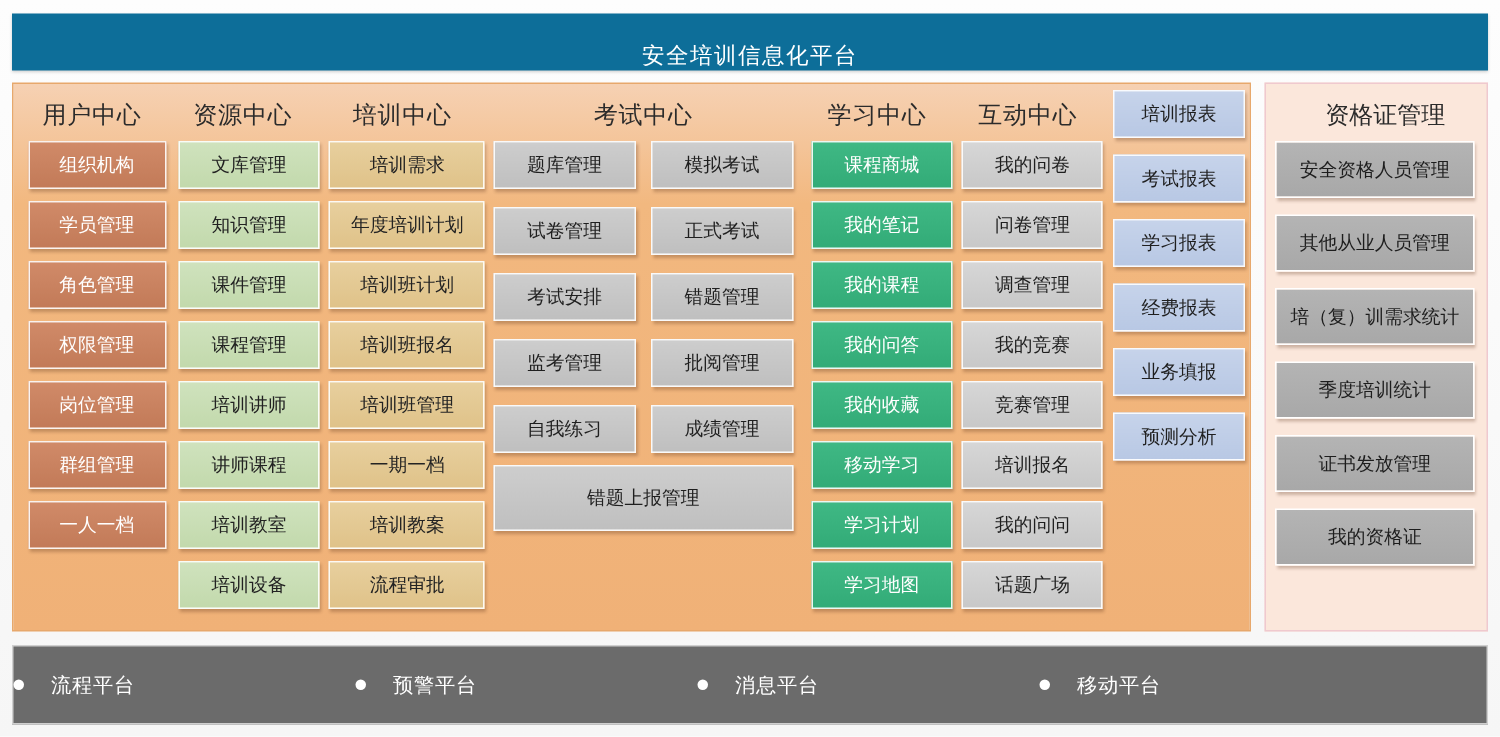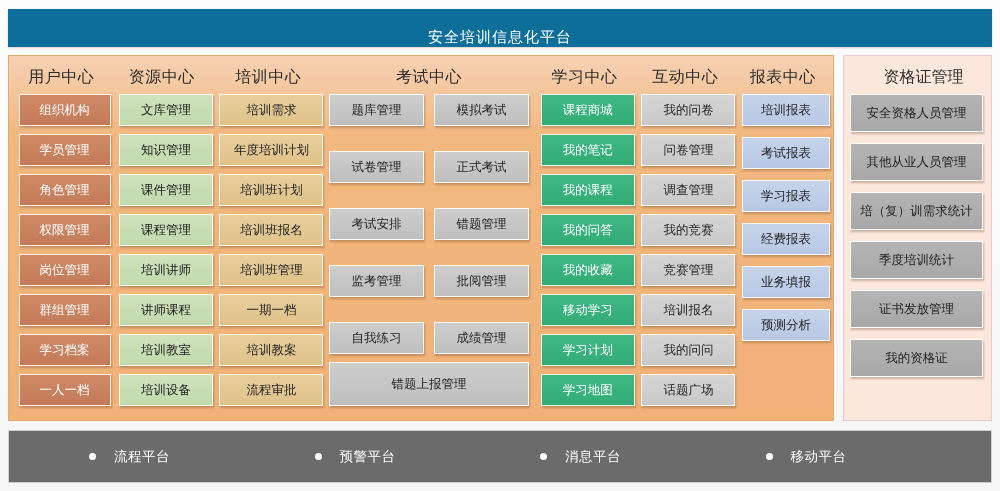--- a/index.html
+++ b/index.html
@@ -98,21 +98,21 @@
   
   .col-user   { width: 100px; }
   .col-user   .tile { width: 92px; }
   .col-res    { width: 104px; }
   .col-res    .tile { width: 94px; }
   .col-train  { width: 112px; }
   .col-train  .tile { width: 104px; }
 
   .col-exam   { width: 214px; }
   .exam-grid  { display: flex; gap: 10px; justify-content: center; width: 100%; }
-  .exam-sub   { display: flex; flex-direction: column; gap: 25px; }
+  .exam-sub   { display: flex; flex-direction: column; gap: 12px; }
   .exam-sub .tile { width: 95px; }
   .exam-wide  { width: 200px; height: 44px; margin-top: 8px; }
 
   .col-study  { width: 102px; }
   .col-study  .tile { width: 94px; }
   .col-inter  { width: 102px; }
   .col-inter  .tile { width: 94px; }
   .col-report { width: 96px; }
   .col-report .tile { width: 88px; }
   .col-report .tiles { gap: 11px; }
@@ -123,21 +123,21 @@
   
   .footer {
     position: absolute; left: 8px; top: 430px;
     width: 984px; height: 53px;
     background: #6b6b6b;
     border: 1px solid #cfcfcf;
     display: flex; align-items: center;
   }
   .footer-items {
     display: flex; align-items: center;
-    width: 100%; padding-left: 80px;
+    width: 100%; 
   }
   .footer-item {
     display: flex; align-items: center;
     width: 228px;
     color: #ffffff; font-size: 13.5px;
   }
   .bullet {
     width: 7px; height: 7px; border-radius: 50%;
     background: #ffffff; margin-right: 18px;
     flex: none;
@@ -159,21 +159,20 @@
 
       <div class="col col-user">
         <div class="col-title">用户中心</div>
         <div class="tiles">
           <div class="tile t-user">组织机构</div>
           <div class="tile t-user">学员管理</div>
           <div class="tile t-user">角色管理</div>
           <div class="tile t-user">权限管理</div>
           <div class="tile t-user">岗位管理</div>
           <div class="tile t-user">群组管理</div>
-          <div class="tile t-user">学习档案</div>
           <div class="tile t-user">一人一档</div>
         </div>
       </div>
 
       <div class="col col-res">
         <div class="col-title">资源中心</div>
         <div class="tiles">
           <div class="tile t-res">文库管理</div>
           <div class="tile t-res">知识管理</div>
           <div class="tile t-res">课件管理</div>
@@ -242,21 +241,20 @@
           <div class="tile t-inter">调查管理</div>
           <div class="tile t-inter">我的竞赛</div>
           <div class="tile t-inter">竞赛管理</div>
           <div class="tile t-inter">培训报名</div>
           <div class="tile t-inter">我的问问</div>
           <div class="tile t-inter">话题广场</div>
         </div>
       </div>
 
       <div class="col col-report">
-        <div class="col-title">报表中心</div>
         <div class="tiles">
           <div class="tile t-report">培训报表</div>
           <div class="tile t-report">考试报表</div>
           <div class="tile t-report">学习报表</div>
           <div class="tile t-report">经费报表</div>
           <div class="tile t-report">业务填报</div>
           <div class="tile t-report">预测分析</div>
         </div>
       </div>
 

